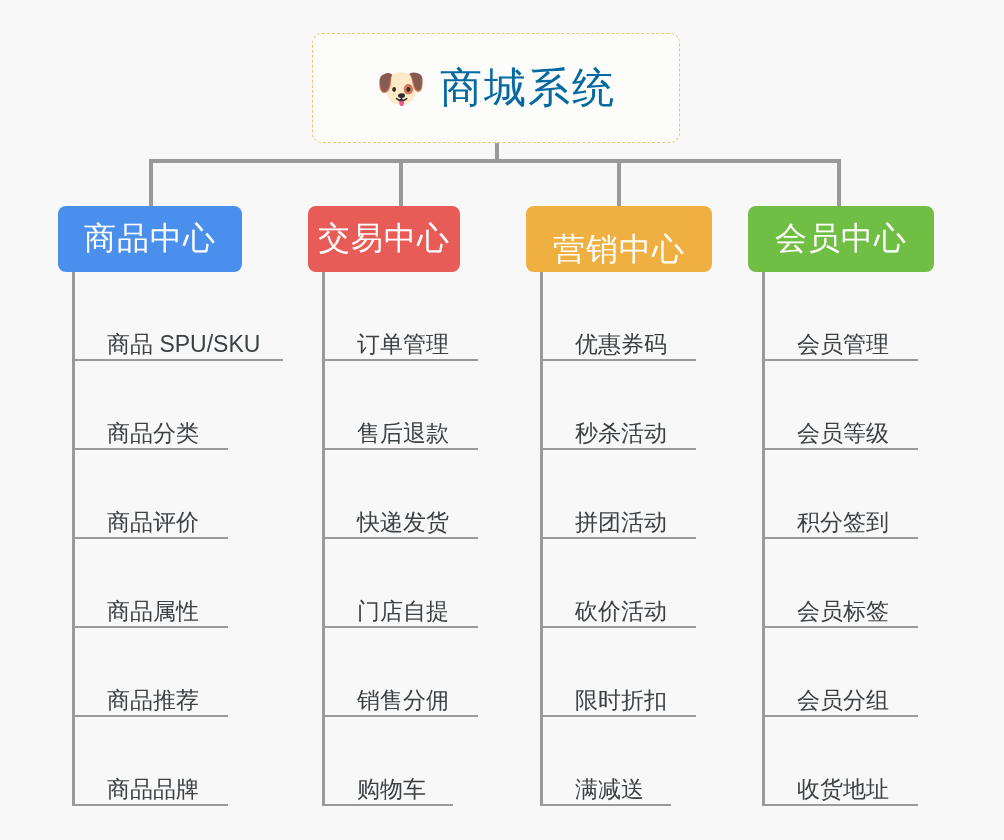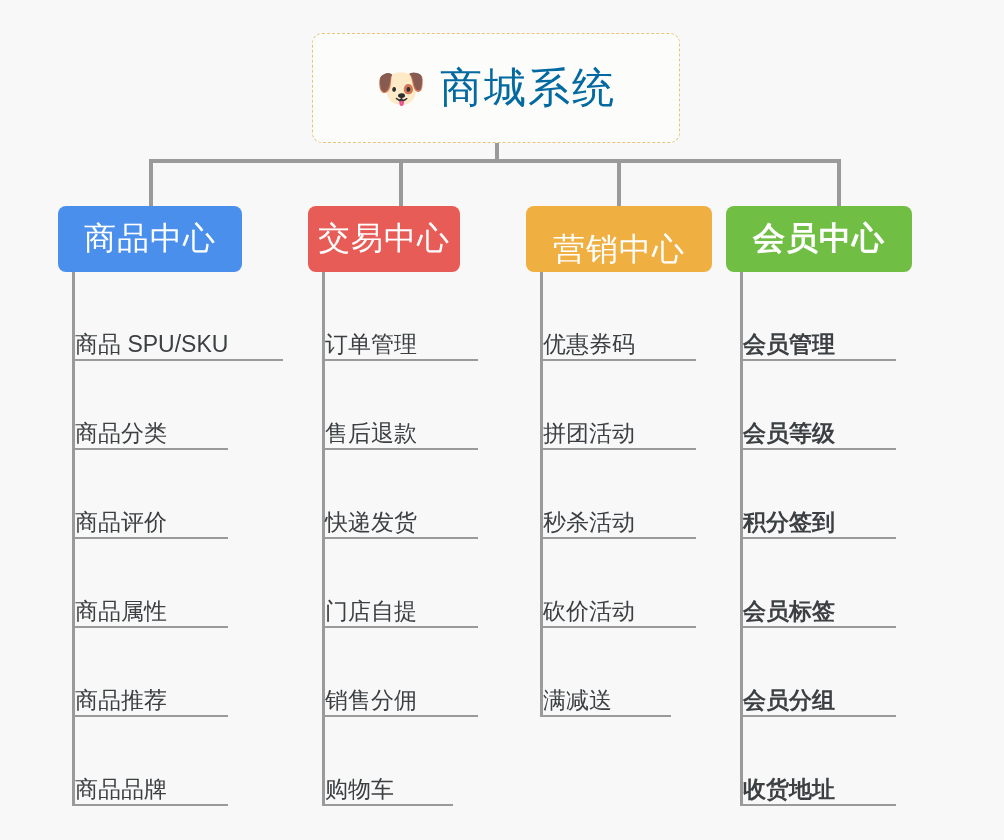--- a/index.html
+++ b/index.html
@@ -76,21 +76,21 @@
   .drop-4 { left: 837px; }
 
   
   .column {
     position: absolute;
     top: 206px;
   }
   .col-1 { left: 58px;  width: 232px; }
   .col-2 { left: 308px; width: 202px; }
   .col-3 { left: 526px; width: 202px; }
-  .col-4 { left: 726px; width: 202px; font-weight: bold; }
+  .col-4 { left: 748px; width: 202px; }
 
   .category-box {
     box-sizing: border-box;
     height: 66px;
     border-radius: 8px;
     display: flex;
     align-items: center;
     justify-content: center;
     color: #ffffff;
     font-size: 32px;
@@ -114,20 +114,21 @@
     padding-left: 0;
     border-left: 3px solid #9a9a9a;
     margin-top: 0;
   }
   .leaf-item {
     position: relative;
     height: 89px;
     box-sizing: border-box;
     display: flex;
     align-items: flex-end;
+    padding-left: 32px;
     padding-bottom: 4px;
   }
   .leaf-item::after {
     content: "";
     position: absolute;
     left: 0;
     bottom: 0;
     height: 2px;
     background: #9a9a9a;
   }
@@ -217,27 +218,30 @@
 
   <div class="column col-3">
     <div class="category-box cat-orange">
       <span>营销中心</span>
     </div>
     <div class="leaf-list">
       <div class="leaf-item">
         <span class="leaf-label">优惠券码</span>
       </div>
       <div class="leaf-item">
+        <span class="leaf-label">秒杀活动</span>
+      </div>
+      <div class="leaf-item">
         <span class="leaf-label">拼团活动</span>
       </div>
       <div class="leaf-item">
-        <span class="leaf-label">秒杀活动</span>
-      </div>
-      <div class="leaf-item">
         <span class="leaf-label">砍价活动</span>
+      </div>
+      <div class="leaf-item">
+        <span class="leaf-label">限时折扣</span>
       </div>
       <div class="leaf-item narrow">
         <span class="leaf-label">满减送</span>
       </div>
     </div>
   </div>
 
   <div class="column col-4">
     <div class="category-box cat-green">
       <span>会员中心</span>

